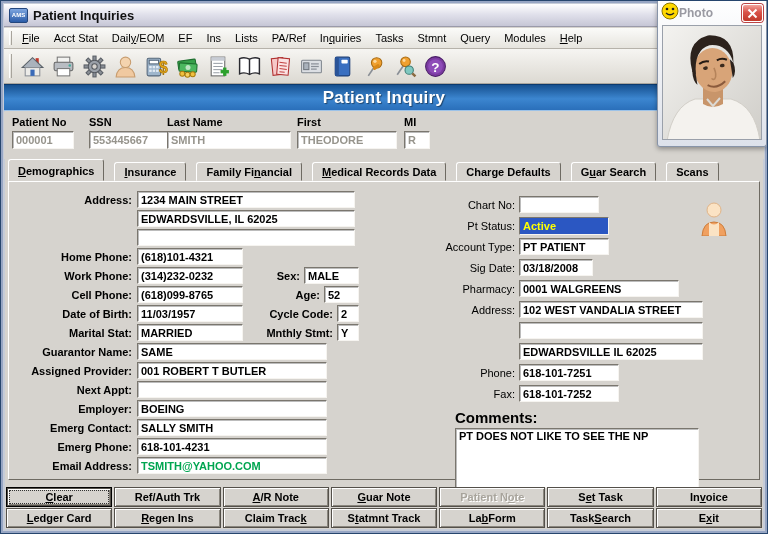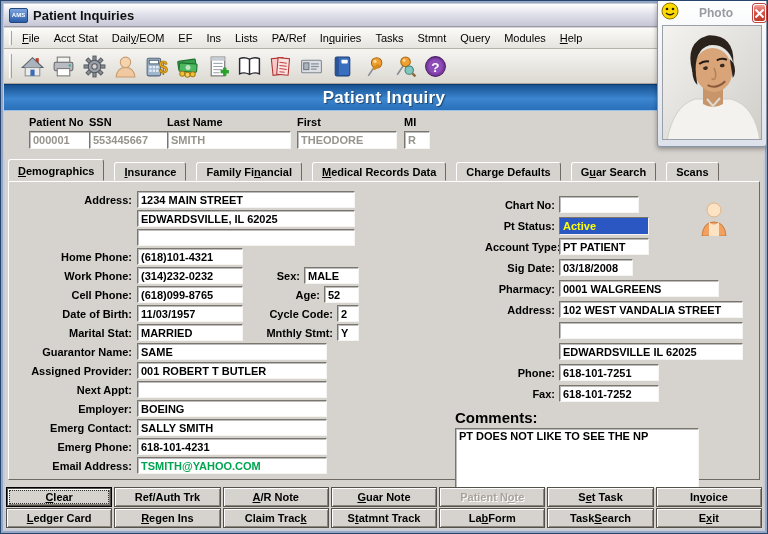--- a/index.html
+++ b/index.html
@@ -55,21 +55,21 @@
     border:1px solid;border-color:#ffffff #6e6a62 #6e6a62 #ffffff;z-index:2;}
   .lcol{position:absolute;left:4px;top:8px;width:348px;}
   .frow{display:flex;align-items:center;height:19px;width:346px;}
   .flabel{width:124px;text-align:right;font-size:11px;font-weight:bold;padding-right:5px;white-space:nowrap;}
   .mlabel{margin-left:auto;font-size:11px;font-weight:bold;padding-right:4px;white-space:nowrap;}
   .inp.h16{height:17px;}
   .w218{width:218px;} .w93{width:106px;} .w190{width:190px;} .w55{width:55px;} .w35{width:35px;} .w22{width:22px;}
   .green{color:#00a550 !important;}
   .rcol{position:absolute;left:436px;top:12px;width:316px;}
   .rrow{display:flex;align-items:center;height:21px;}
-  .rlabel{width:74px;text-align:right;font-size:11px;font-weight:bold;padding-right:4px;white-space:nowrap;margin-left:40px;}
+  .rlabel{width:74px;text-align:right;font-size:11px;font-weight:normal;padding-right:4px;white-space:nowrap;}
   .w80{width:80px;} .w90{width:90px;} .w74{width:74px;} .w160{width:160px;} .w184{width:184px;} .w100{width:100px;}
   .status{height:18px;display:flex;align-items:center;background:#2b57c2;color:#ffff00;
     font-size:11px;font-weight:bold;padding:0 3px;border:1px solid;border-color:#7a766e #f6f4f0 #f6f4f0 #7a766e;}
   .commentslabel{font-size:15px;font-weight:bold;margin:5px 0 2px 10px;}
   .comments{margin-left:10px;width:244px;height:60px;resize:none;border:1px solid;
     border-color:#7a766e #f6f4f0 #f6f4f0 #7a766e;box-shadow:inset 1px 1px 0 rgba(64,64,64,.35);
     font-family:"Liberation Sans",sans-serif;font-size:11px;font-weight:bold;padding:1px 3px;background:#fff;}
   .personbadge{position:absolute;left:690px;top:18px;}
   
   .btnbar{position:absolute;left:5px;right:5px;bottom:5px;display:grid;
@@ -78,21 +78,21 @@
     box-shadow:inset 1px 1px 0 #ffffff, inset -1px -1px 0 #8a867e;
     font-family:"Liberation Sans",sans-serif;font-size:11px;font-weight:bold;color:#000;
     display:flex;align-items:center;justify-content:center;}
   .abtn u{text-decoration:underline;}
   .abtn.default{border:1px solid #000;outline:1px dotted #333;outline-offset:-4px;box-shadow:inset 0 0 0 1px #54504a, inset 2px 2px 0 #fff, inset -2px -2px 0 #8a867e;}
   .abtn.disabled{color:#a8a49c;text-shadow:1px 1px 0 #fff;}
   
   .photowin{position:absolute;right:0;top:0;width:110px;height:146px;z-index:50;
     background:linear-gradient(#ffffff,#dde1ea);border:1px solid #8894a8;border-top:none;
     border-radius:0 0 3px 3px;box-shadow:0 2px 5px rgba(0,0,0,.35);}
-  .photowin .ptitle{height:24px;display:flex;align-items:center;padding:0 3px;gap:20px;}
+  .photowin .ptitle{height:24px;display:flex;align-items:center;padding:0 3px;gap:0;}
   .photowin .ptext{font-size:12px;font-weight:bold;color:#9a9aa2;flex:1;}
   .closebtn{width:21px;height:18px;border-radius:3px;border:1px solid #fff;
     background:linear-gradient(#f2a39b,#d9534a 45%,#c0392b);display:flex;align-items:center;justify-content:center;
     box-shadow:0 0 0 1px #b44;}
   .closebtn svg{width:11px;height:11px;}
   .photoimg{margin:0 4px;width:100px;height:115px;border:1px solid #9aa0aa;background:#fff;overflow:hidden;}
 </style>
 </head>
 <body>
 
@@ -257,21 +257,21 @@
           <text x="12" y="17" font-family="Liberation Sans" font-size="13" font-weight="bold" fill="#fff" text-anchor="middle">?</text>
         </svg>
     </span>
   </div>
 
   <div class="blueheader">
     <span class="htitle">Patient Inquiry</span>
   </div>
 
   <div class="pstrip">
-    <div class="pfield" style="left:25px;">
+    <div class="pfield" style="left:8px;">
       <span class="plabel">Patient No</span>
       <input class="inp" style="width: 62px;" value="000001">
     </div>
     <div class="pfield" style="left:85px;">
       <span class="plabel">SSN</span>
       <input class="inp" style="width: 80px;" value="553445667">
     </div>
     <div class="pfield" style="left:163px;">
       <span class="plabel">Last Name</span>
       <input class="inp" style="width: 124px;" value="SMITH">

